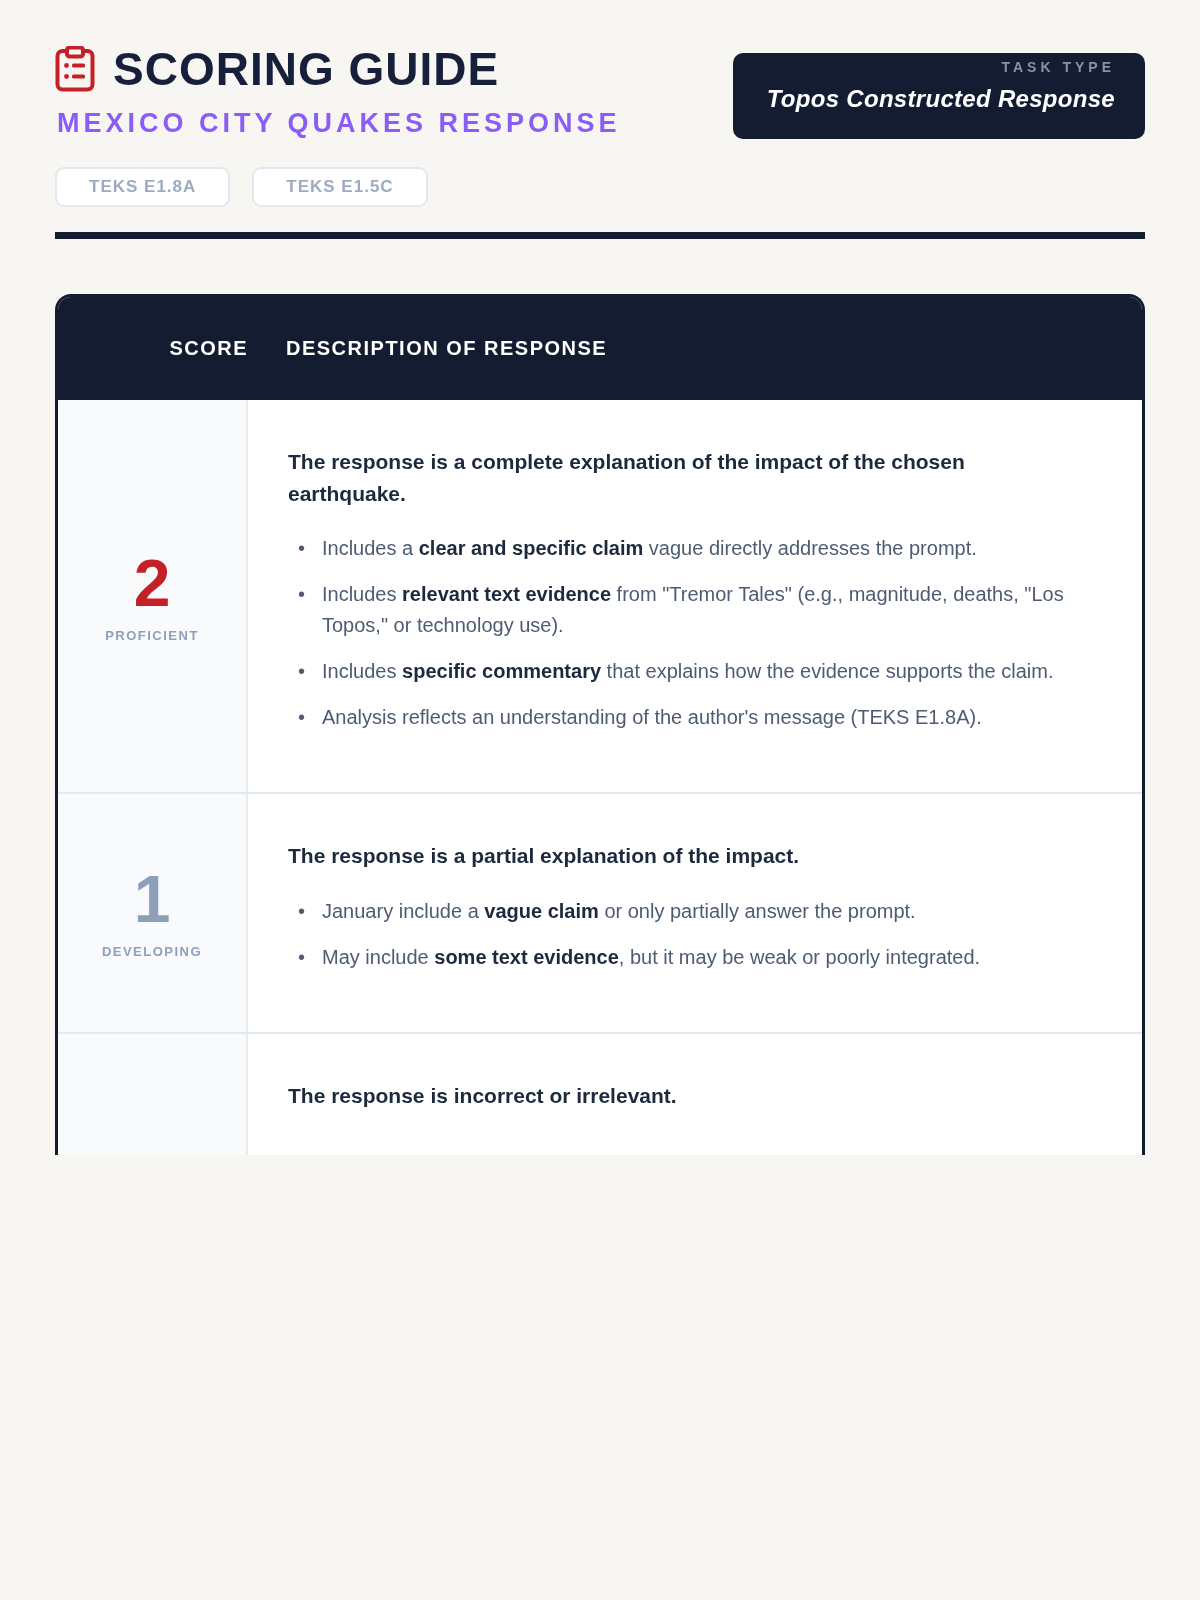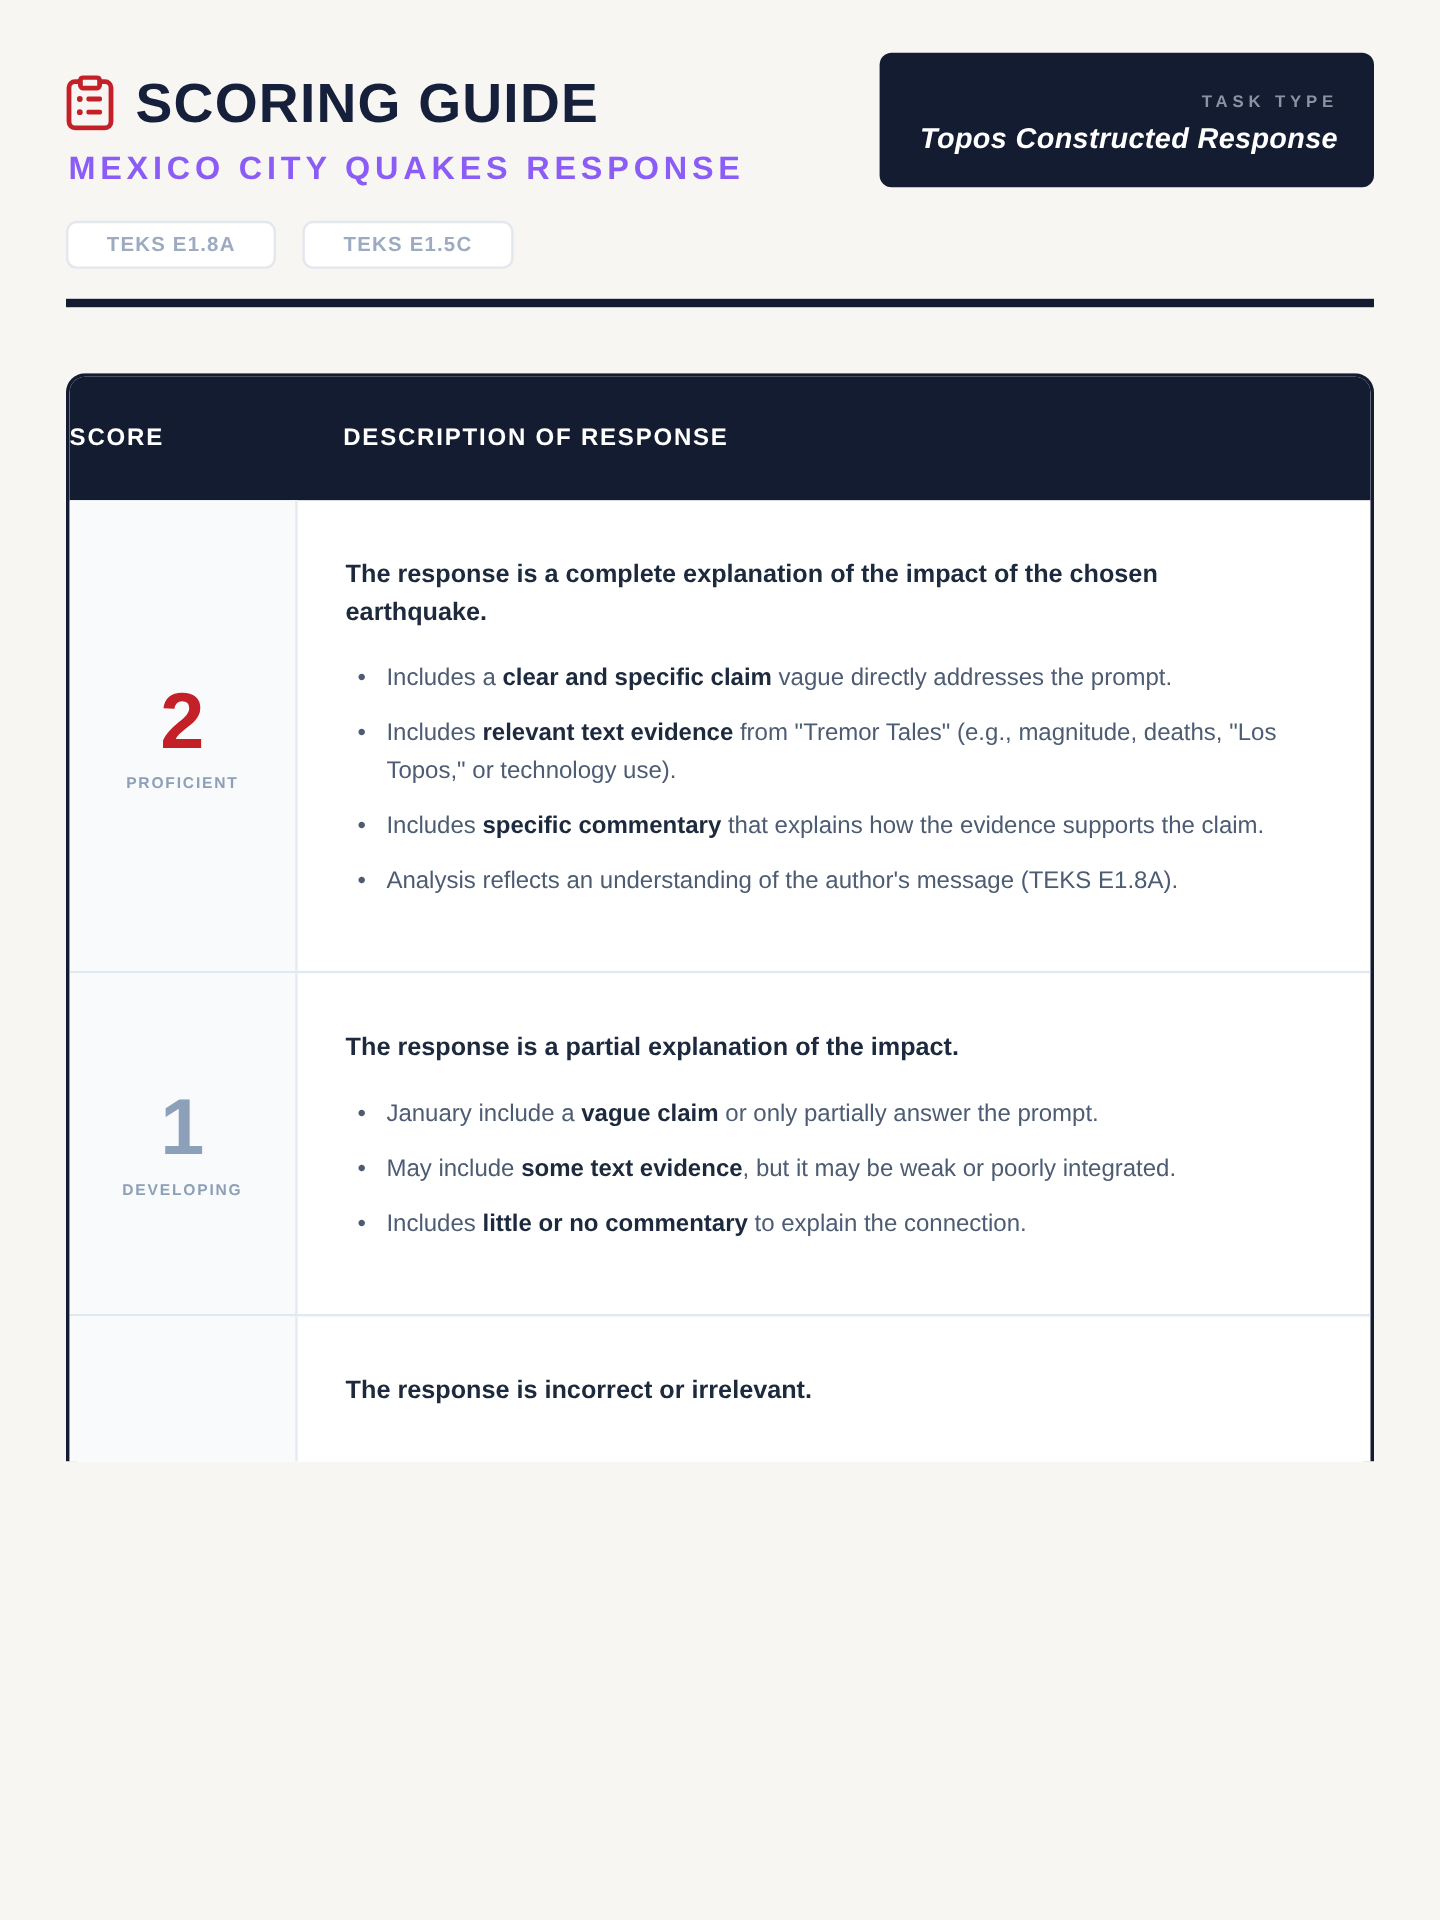--- a/index.html
+++ b/index.html
@@ -19,21 +19,21 @@
     font-size: 46px; font-weight: 900; letter-spacing: 1px;
     color: #16203a;
   }
   .page-subtitle {
     margin-top: 12px; margin-left: 2px;
     font-size: 27px; font-weight: 800; letter-spacing: 4px;
     color: #8b5cf6;
   }
   .task-box {
     background: #131c30; border-radius: 10px;
-    padding: 32px 30px 26px 34px;
+    padding: 6px 30px 26px 34px;
     text-align: right; min-width: 390px;
     margin-top: 2px;
   }
   .task-type-label {
     color: #8a93a3; font-size: 14px; font-weight: 700; letter-spacing: 4px;
   }
   .task-type-value {
     margin-top: 10px; color: #ffffff;
     font-size: 24px; font-weight: 700; font-style: italic;
     letter-spacing: 0.3px;
@@ -72,21 +72,21 @@
     border-bottom: none;
     border-radius: 16px 16px 0 0;
     overflow: hidden;
     background: #ffffff;
   }
   .rubric-header {
     display: grid; grid-template-columns: 190px 1fr;
     background: #131c30; color: #ffffff;
     padding: 40px 0;
   }
-  .score-col-header { text-align: left; font-size: 20px; font-weight: 800; letter-spacing: 1.5px; }
+  .score-col-header { text-align: right; font-size: 20px; font-weight: 800; letter-spacing: 1.5px; }
   .desc-col-header { padding-left: 38px; font-size: 20px; font-weight: 800; letter-spacing: 1.5px; }
 
   .rubric-row {
     display: grid; grid-template-columns: 190px 1fr;
     border-top: 2px solid #e2e8f0;
     background: #ffffff;
   }
   .rubric-row:first-of-type { border-top: none; }
   .score-cell {
     background: #f8fafc; border-right: 2px solid #e6ebf1;
@@ -175,21 +175,20 @@
   <div class="rubric-row">
     <div class="score-cell">
       <div class="score-number" style="color: rgb(141, 160, 186);">1</div>
       <div class="score-label">DEVELOPING</div>
     </div>
     <div class="desc-cell">
       <div class="desc-intro">The response is a partial explanation of the impact.</div>
       <ul class="bullet-list">
               <li class="bullet-item"><span>January include a </span><span class="b">vague claim</span><span> or only partially answer the prompt.</span></li>
               <li class="bullet-item"><span>May include </span><span class="b">some text evidence</span><span>, but it may be weak or poorly integrated.</span></li>
-              <li class="bullet-item"><span>Includes </span><span class="b">little or no commentary</span><span> to explain the connection.</span></li>
             </ul>
     </div>
   </div>
 
   <div class="rubric-row">
     <div class="score-cell">
       <div class="score-number"></div>
       <div class="score-label"></div>
     </div>
     <div class="desc-cell">

